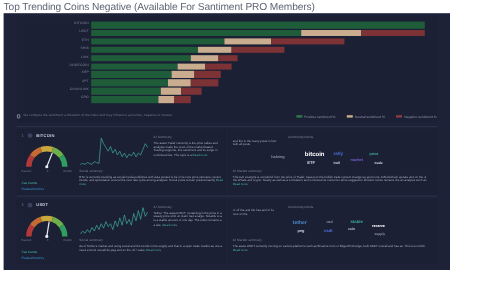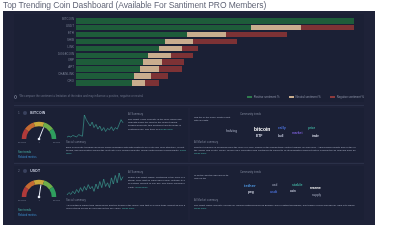--- a/index.html
+++ b/index.html
@@ -107,21 +107,21 @@
 
   .r-txt { position:absolute; left:4px; top:8px; width:38px; }
 
   svg { display:block; overflow: visible; }
 </style>
 </head>
 <body>
 
 <div id="root">
 
-  <div class="page-title">Top Trending Coin Dashboard (Available For Santiment PRO Members)</div>
+  <div class="page-title">Top Trending Coins Negative (Available For Santiment PRO Members)</div>
 
   <div class="app">
 
     <div class="chart-panel">
       <div class="chart-plot" id="chart-plot">
           <div class="bar-row" style="left: 62px; top: 4px;">
             <div class="ylabel">BITCOIN</div>
             <div class="seg pos" style="width: 278px; background: rgb(30, 92, 58);"></div>
           </div>
           <div class="bar-row" style="left: 62px; top: 10.9px;">

